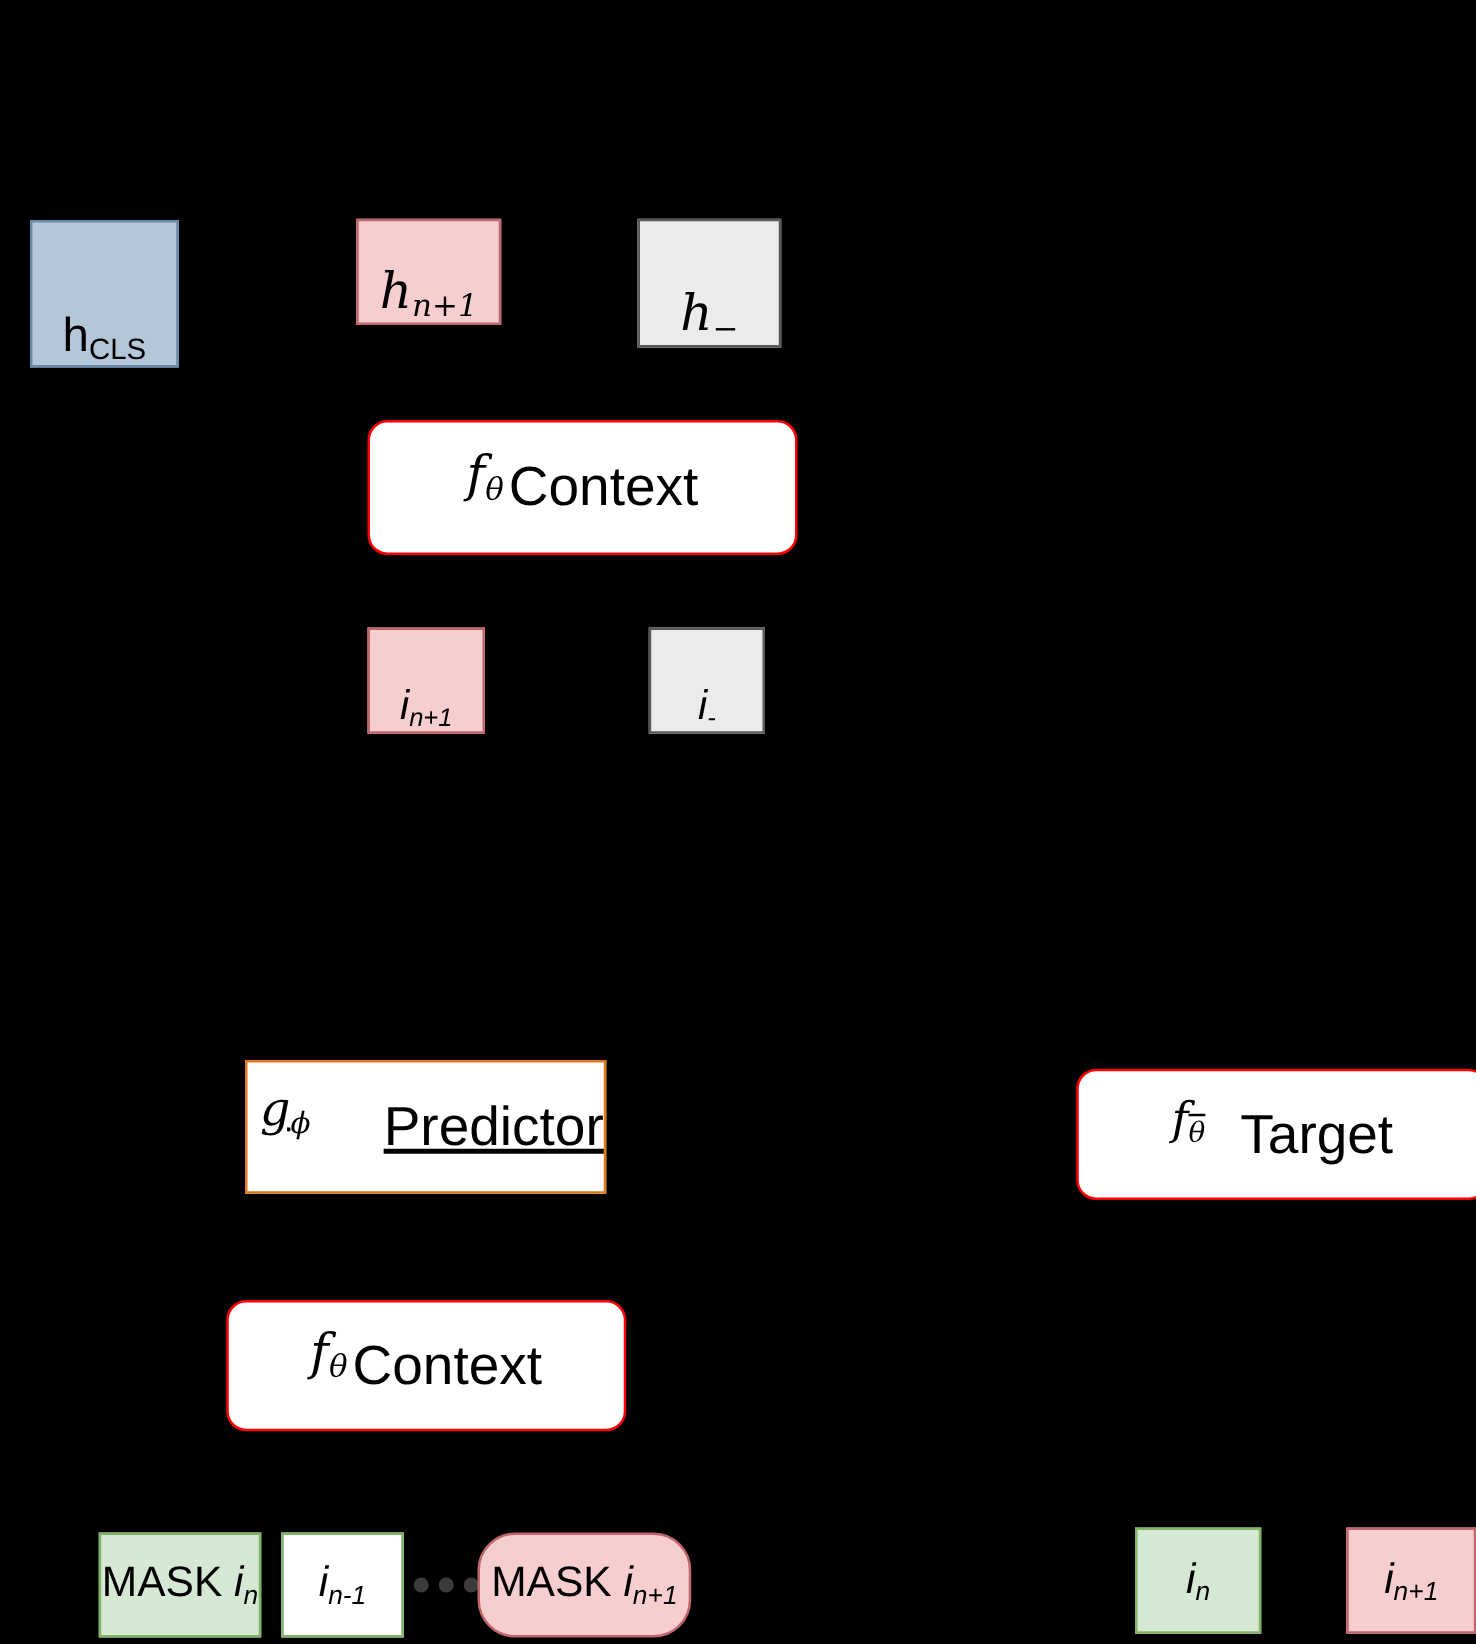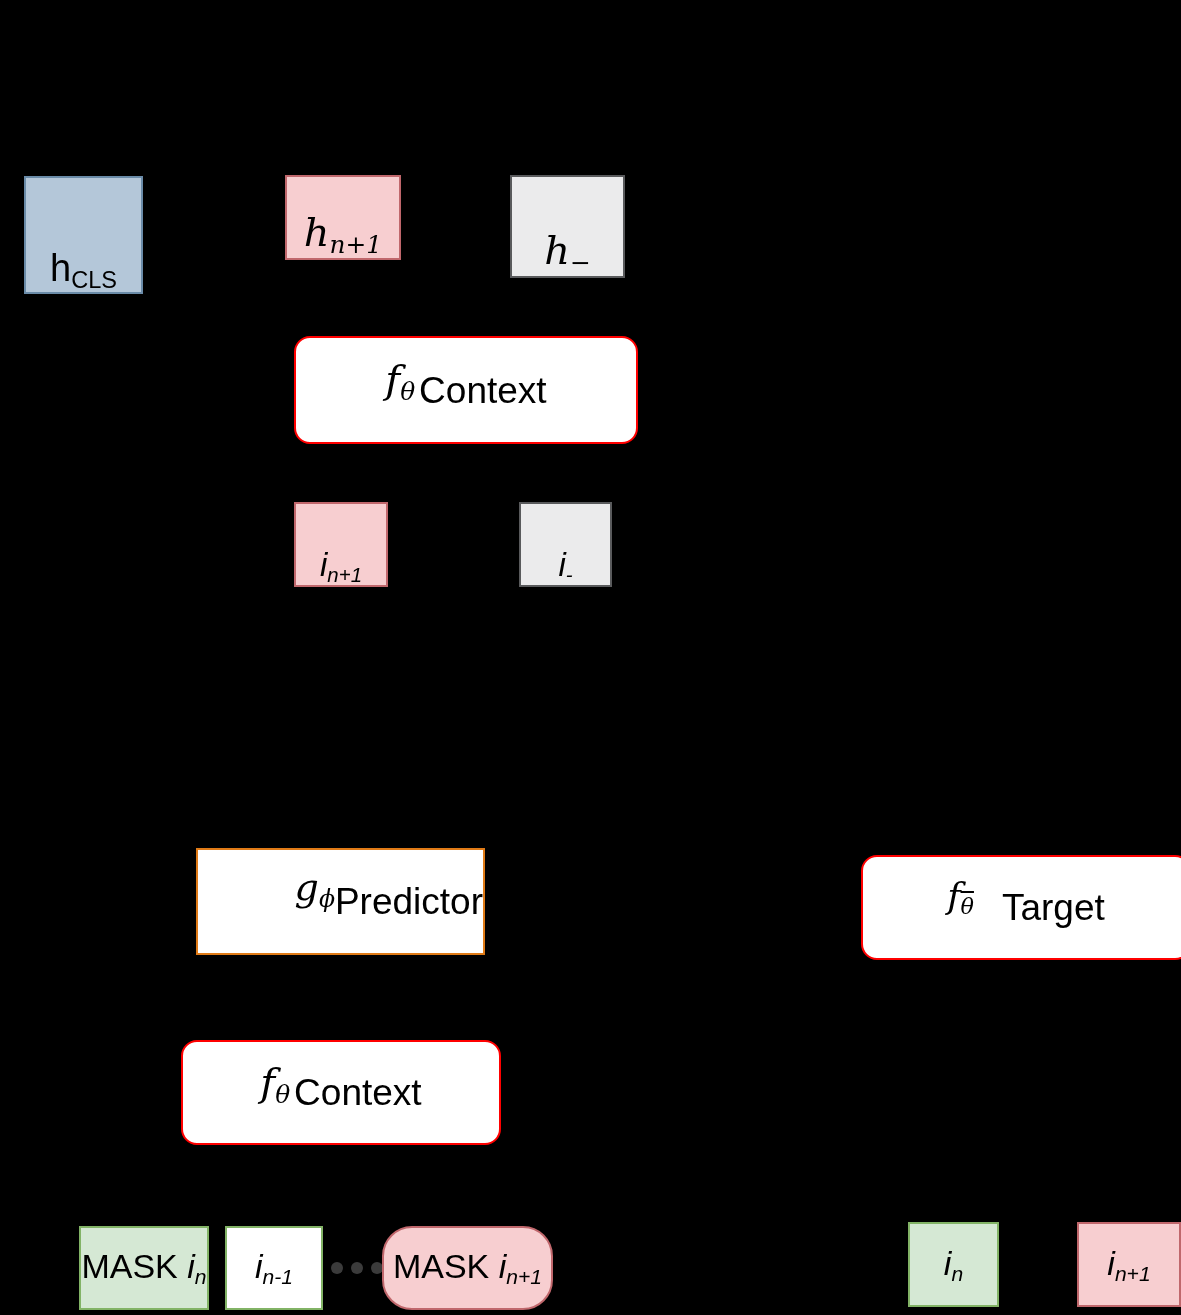--- a/index.html
+++ b/index.html
@@ -46,22 +46,23 @@
     border-width: 2px;
     border-style: solid;
     border-radius: 16px;
     justify-content: center;
   }
   .module-red   { border-color: #ff0000; }
   .module-sharp {
     background: #ffffff;
     border: 2px solid #e07b17;
     border-radius: 0;
-    justify-content: flex-end;
+    justify-content: space-between;
     padding-left: 10px;
+    text-decoration: underline;
   }
 
   
   .math {
     font-family: "DejaVu Serif", serif;
     font-style: italic;
   }
   .mathsans {
     font-family: "Liberation Sans", sans-serif;
     font-style: italic;
@@ -89,21 +90,21 @@
     font-family: "DejaVu Serif", serif;
     font-style: italic;
     font-size: 40px;
     margin-right: 4px;
     position: relative;
     top: -8px;
   }
   .mod-text {
     font-family: "Liberation Sans", sans-serif;
     font-style: normal;
-    font-size: 37px;
+    font-size: 44px;
   }
 
   
   .tok {
     position: absolute;
     box-sizing: border-box;
     display: flex;
     align-items: center;
     justify-content: center;
     border-width: 2px;
@@ -208,21 +209,21 @@
       <i></i>
       <i></i>
   </div>
 
   <div class="tok sq-pink" style="left:382px; top:1226px; width:171px; height:84px;border-radius:30px;">
     <span>
       <span class="plain">MASK </span><span class="mathsans">i</span><span class="sub mathsans">n+1</span>
     </span>
   </div>
 
-  <div class="tok sq-green" style="left:908px; top:1222px; width:91px; height:85px;">
+  <div class="tok sq-green" style="left:908px; top:1222px; width:101px; height:85px;">
     <span>
       <span class="mathsans">i</span><span class="sub mathsans">n</span>
     </span>
   </div>
 
   <div class="tok sq-pink" style="left:1077px; top:1222px; width:104px; height:85px;">
     <span>
       <span class="mathsans">i</span><span class="sub mathsans">n+1</span>
     </span>
   </div>

